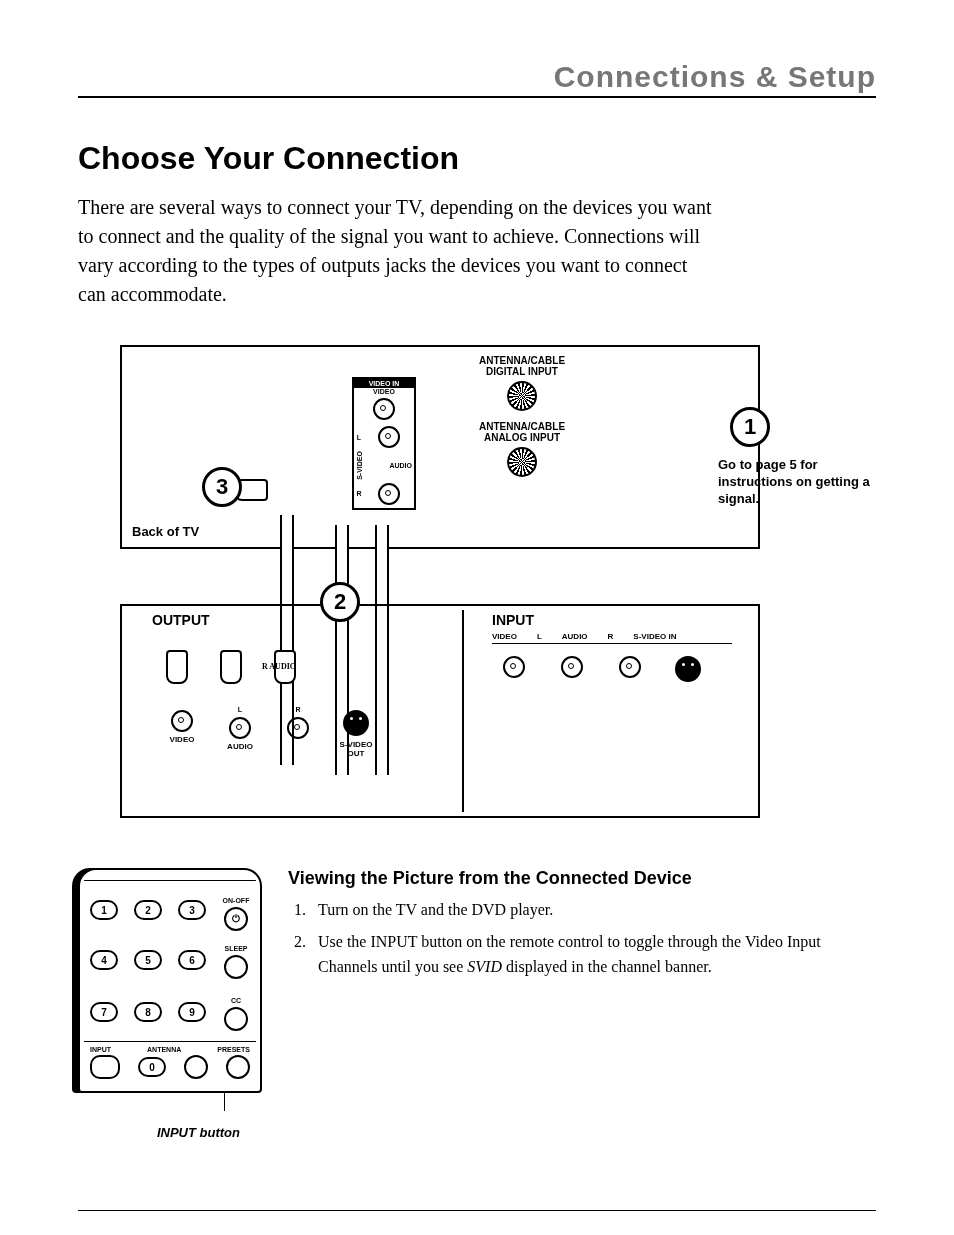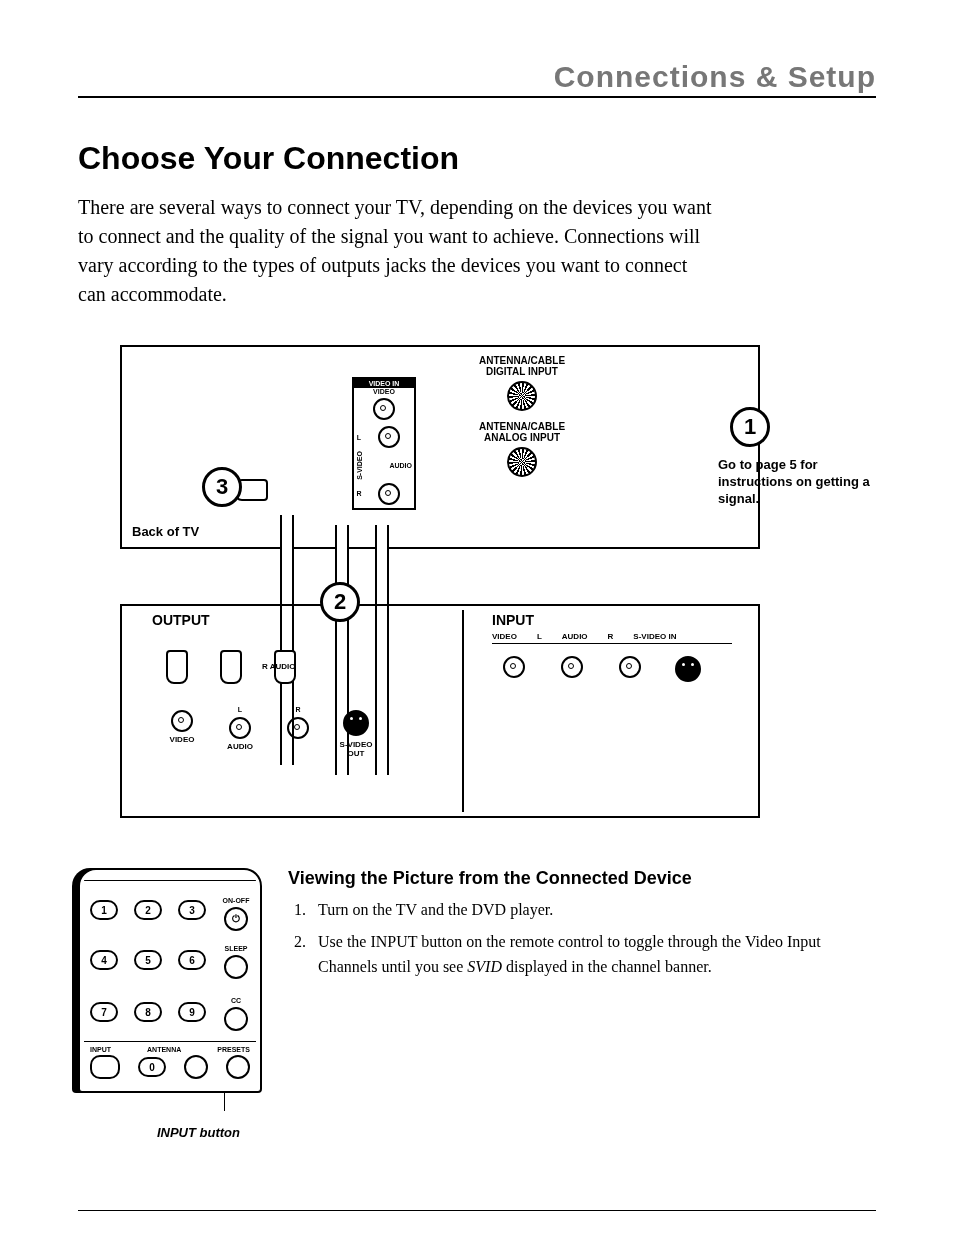--- a/index.html
+++ b/index.html
@@ -432,21 +432,21 @@
     <div class="device-box">
       <span class="step-circle step2-badge">2</span>
       <div class="sep-line"></div>
 
       <div class="dev-group-label dev-output">OUTPUT</div>
       <div class="dev-group-label dev-input">INPUT</div>
 
       <div class="plug" style="left:44px; top:44px;"></div>
       <div class="plug" style="left:98px; top:44px;"></div>
       <div class="plug" style="left:152px; top:44px;"></div>
-      <div style="position:absolute;left:140px;top:56px;font-family:Liberation Sans, sans-serif;font-size:8px;font-weight:900;">R AUDIO</div>
+      <div style="position:absolute;left:140px;top:56px;font-family:Liberation Serif, serif;font-size:8px;font-weight:900;">R AUDIO</div>
 
       <div class="jack-row out">
         <div class="jack-cell">
           <div class="jack"></div>
           <div>VIDEO</div>
         </div>
         <div class="jack-cell">
           <div class="sub2">L</div>
           <div class="jack"></div>
           <div>AUDIO</div>

